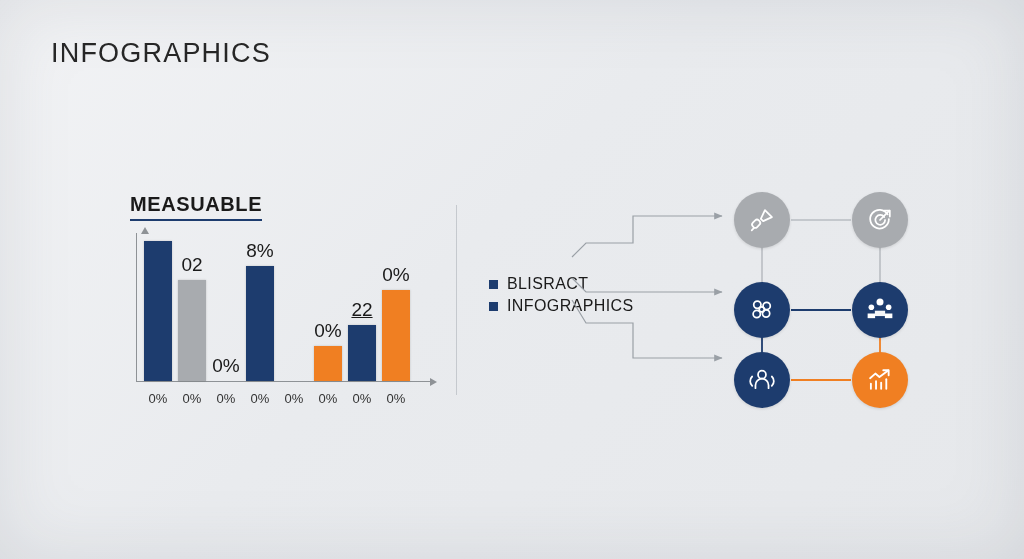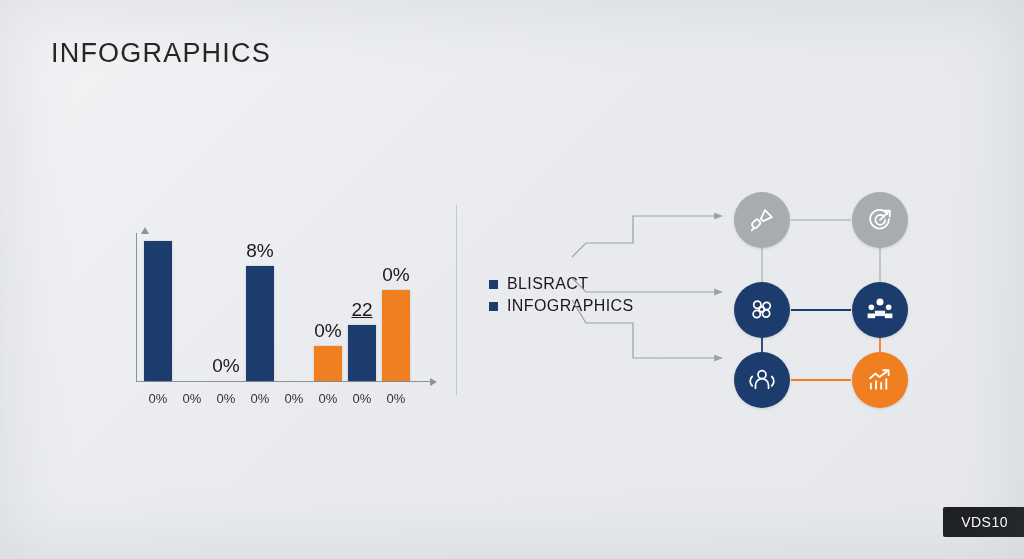--- a/index.html
+++ b/index.html
@@ -210,32 +210,37 @@
 </style>
 </head>
 <body>
 
 <div id="slide">
 
   <div id="slide-title">INFOGRAPHICS</div>
 
   <div id="chart-panel">
 
+    <div id="chart-title" style="border-bottom-color: rgb(29, 60, 110);">MEASUABLE</div>
 
     <div id="plot">
       <div id="y-axis">
         <div id="y-axis-arrow"></div>
       </div>
       <div id="x-axis"></div>
       <div id="x-axis-arrow"></div>
 
     <div class="bar-slot" style="left: 13px;">
           <div class="bar" style="height: 140px; background: rgb(29, 60, 110);"></div>
         </div>
         <div class="tick-label" style="left: 13px;">0%</div>
+        <div class="bar-slot" style="left: 47px;">
+          <div class="bar" style="height: 101px; background: rgb(168, 171, 175);"></div>
+          <div class="bar-value" style="bottom: 105px;">02</div>
+        </div>
         <div class="tick-label" style="left: 47px;">0%</div>
         <div class="bar-slot" style="left: 81px;">
           <div class="bar-value" style="bottom: 4px;">0%</div>
         </div>
         <div class="tick-label" style="left: 81px;">0%</div>
         <div class="bar-slot" style="left: 115px;">
           <div class="bar" style="height: 115px; background: rgb(29, 60, 110);"></div>
           <div class="bar-value" style="bottom: 119px;">8%</div>
         </div>
         <div class="tick-label" style="left: 115px;">0%</div>
@@ -358,16 +363,15 @@
           <path d="M14.8 3.6 L19.4 3.6 L19.4 8"></path>
           <path d="M4.2 19.6 v-4.4"></path>
           <path d="M8.6 19.6 v-6.6"></path>
           <path d="M13 19.6 v-5.2"></path>
           <path d="M17.4 19.6 v-8.2"></path>
         </svg>
       </span>
     </div>
   </div>
 
-  <div id="corner-badge" style="background: rgb(29, 31, 34);">VDS10</div>
 
   <div id="vignette"></div>
 </div>
 
 </body></html>

